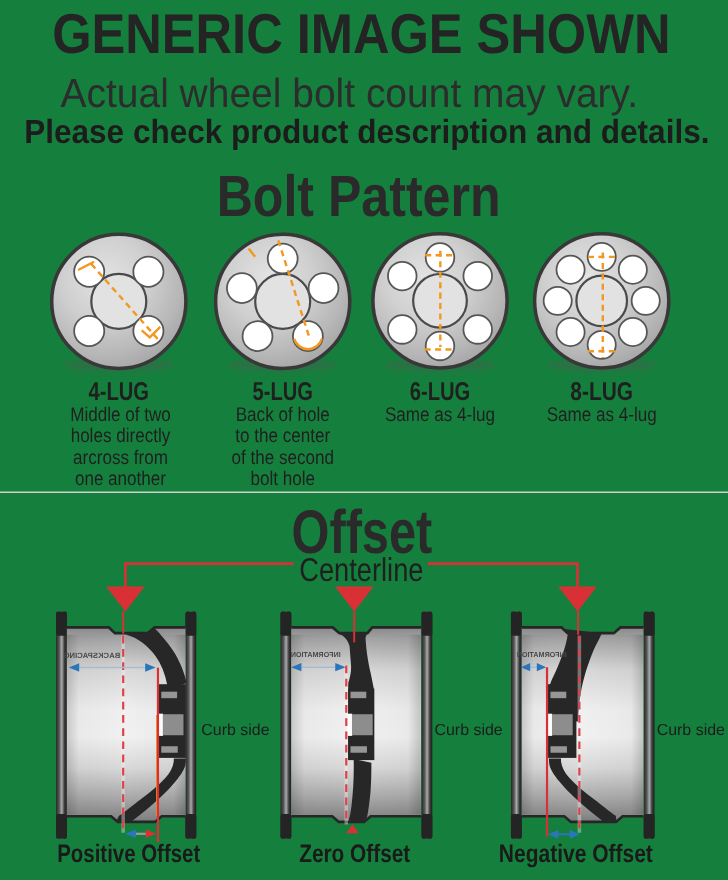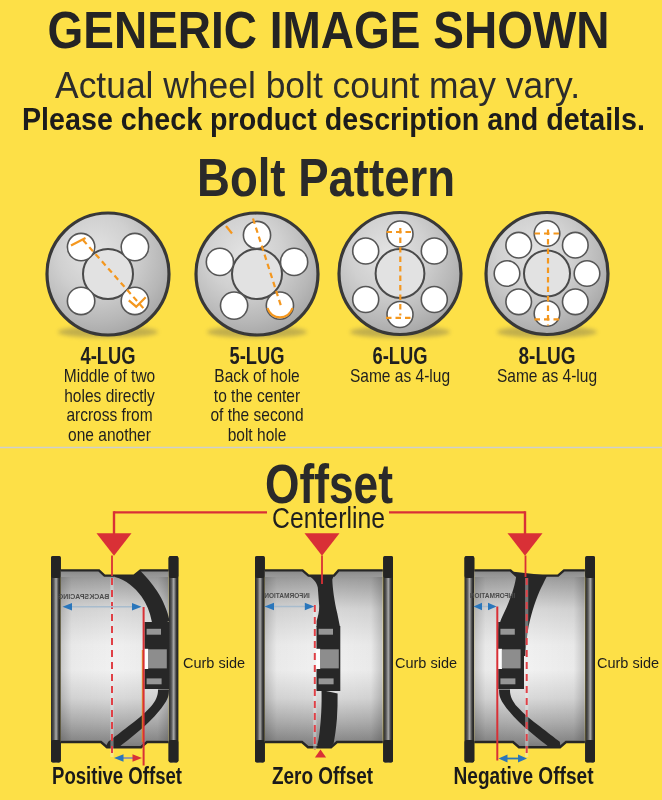--- a/index.html
+++ b/index.html
@@ -1,16 +1,16 @@
 <!DOCTYPE html>
 <html><head>
 <meta charset="utf-8">
 <style>
   html,body{margin:0;padding:0;}
-  .page{position:relative;width:662px;height:800px;background:#fde047;overflow:hidden;
+  .page{position:relative;width:662px;height:800px;background:#15803d;overflow:hidden;
         font-family:"Liberation Sans",sans-serif;}
   svg{position:absolute;left:0;top:0;}
   text{font-family:"Liberation Sans",sans-serif;}
 </style>
 </head>
 <body>
 <div class="page">
 <svg width="662" height="800" viewBox="0 0 662 800">
 <defs>
   <radialGradient id="hubFace" cx="40%" cy="33%" r="78%">

